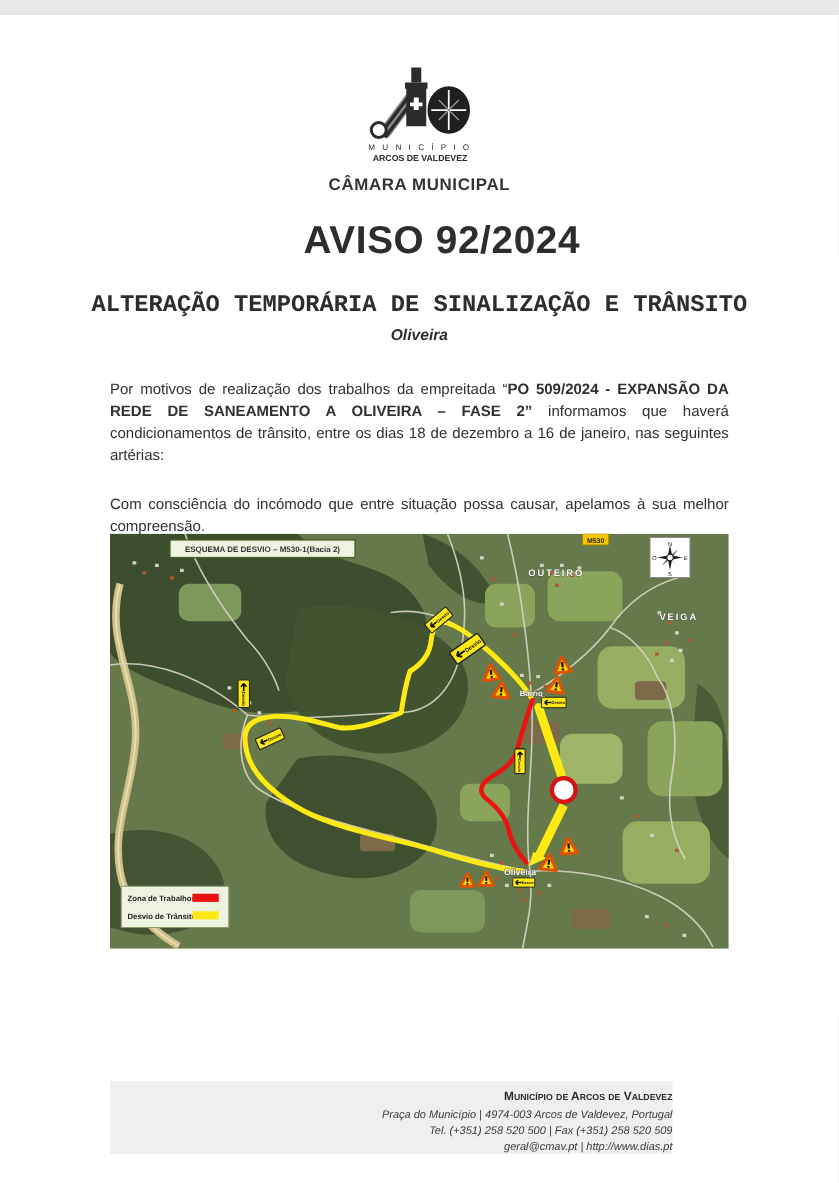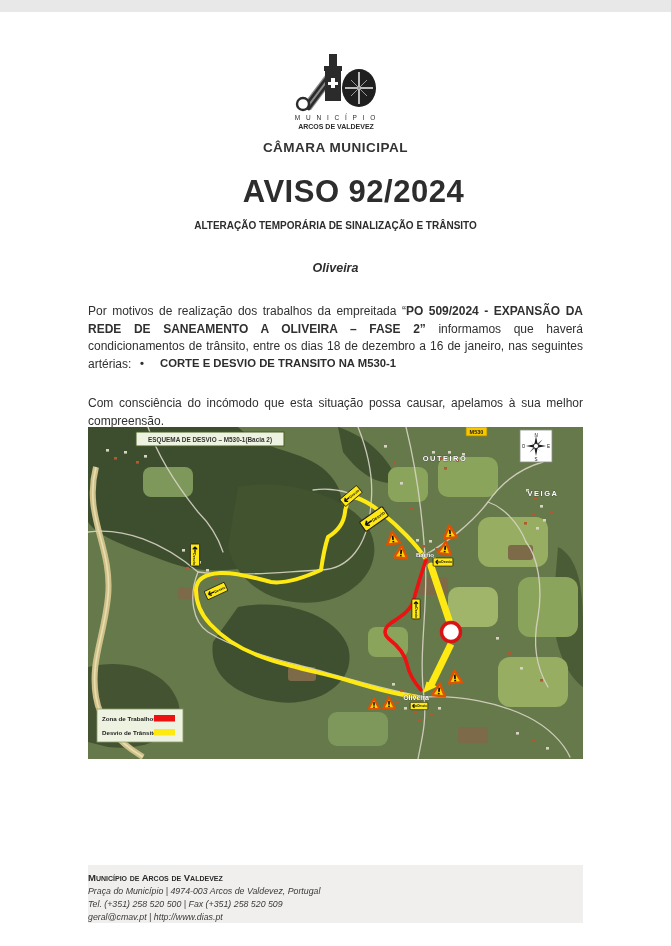--- a/index.html
+++ b/index.html
@@ -2,31 +2,31 @@
 <html><head>
 <meta charset="utf-8">
 <style>
   html,body{margin:0;padding:0;background:#e8e8e8;}
   .page{position:relative;width:671px;height:946px;margin:12px auto;background:#ffffff;
         font-family:"Liberation Sans", sans-serif;color:#222;overflow:hidden;}
   .abs{position:absolute;}
   .center{left:0;right:0;text-align:center;}
   .org-title{top:128px;font-size:13.5px;font-weight:bold;color:#333;letter-spacing:.5px;}
   .big-title{top:162px;font-size:31px;font-weight:bold;color:#2d2d2d;letter-spacing:.5px;padding-left:36px;}
-  .subtitle{top:208px;font-size:10px;font-weight:bold;color:#2d2d2d;}
+  .subtitle{top:221px;font-size:19px;font-weight:bold;color:#2d2d2d;font-family:Liberation Mono, monospace;}
   .location{top:249px;font-size:12.5px;font-weight:bold;font-style:italic;color:#2d2d2d;}
   .bodytext{left:88px;width:495px;font-size:12px;line-height:17.5px;color:#303030;
             text-align:justify;}
   .para1{top:279px;}
   .para2{top:371px;}
   .bullet-row{top:345px;left:140px;width:443px;font-size:11.3px;font-weight:bold;color:#2d2d2d;}
   .bullet-dot{display:inline-block;width:20px;}
   .mapwrap{top:415px;left:88px;width:495px;height:332px;}
-  .footer{top:853px;left:88px;width:495px;height:58px;background:#f1efed;
-          text-align:left;padding-top:6px;box-sizing:border-box;}
+  .footer{top:853px;left:88px;width:450px;height:58px;background:#f1efed;
+          text-align:right;padding-top:6px;box-sizing:border-box;}
   .footer .l1{font-size:9.5px;font-weight:bold;font-variant:small-caps;color:#2a2a2a;line-height:14px;}
   .footer .ln{font-size:8.8px;color:#3a3a3a;line-height:13px;font-style:italic;}
   svg text{font-family:"Liberation Sans", sans-serif;}
 </style>
 </head>
 <body>
 
 <div class="page">
 
   <div class="abs center" style="top:36px;">
@@ -58,25 +58,22 @@
     </svg>
   </div>
 
   <div class="abs center org-title">CÂMARA MUNICIPAL</div>
   <div class="abs center big-title">AVISO 92/2024</div>
   <div class="abs center subtitle">ALTERAÇÃO TEMPORÁRIA DE SINALIZAÇÃO E TRÂNSITO</div>
   <div class="abs center location">Oliveira</div>
 
   <p class="abs bodytext para1"><span>Por motivos de realização dos trabalhos da empreitada “</span><b>PO 509/2024 - EXPANSÃO DA REDE DE SANEAMENTO A OLIVEIRA – FASE 2”</b><span> informamos que haverá condicionamentos de trânsito, entre os dias 18 de dezembro a 16 de janeiro, nas seguintes artérias:</span></p>
 
-  <div class="abs bullet-row">
-    <span class="bullet-dot">•</span><span>CORTE E DESVIO DE TRANSITO NA M530-1</span>
-  </div>
-
-  <p class="abs bodytext para2">Com consciência do incómodo que esta situação possa causar, apelamos à sua melhor compreensão.</p>
+
+  <p class="abs bodytext para2">Com consciência do incómodo que entre situação possa causar, apelamos à sua melhor compreensão.</p>
 
   <div class="abs mapwrap">
     <svg width="495" height="332" viewBox="0 0 495 332">
       <defs>
         <g id="warnsign">
           <path d="M0,-7.5 L6.5,4.8 L-6.5,4.8 Z" fill="#ffd200" stroke="#e05200" stroke-width="2.4" stroke-linejoin="round"></path>
           <rect x="-0.9" y="-3.4" width="1.8" height="4.2" fill="#111"></rect>
           <rect x="-0.9" y="1.8" width="1.8" height="1.6" fill="#111"></rect>
         </g>
         <g id="desviosign">

